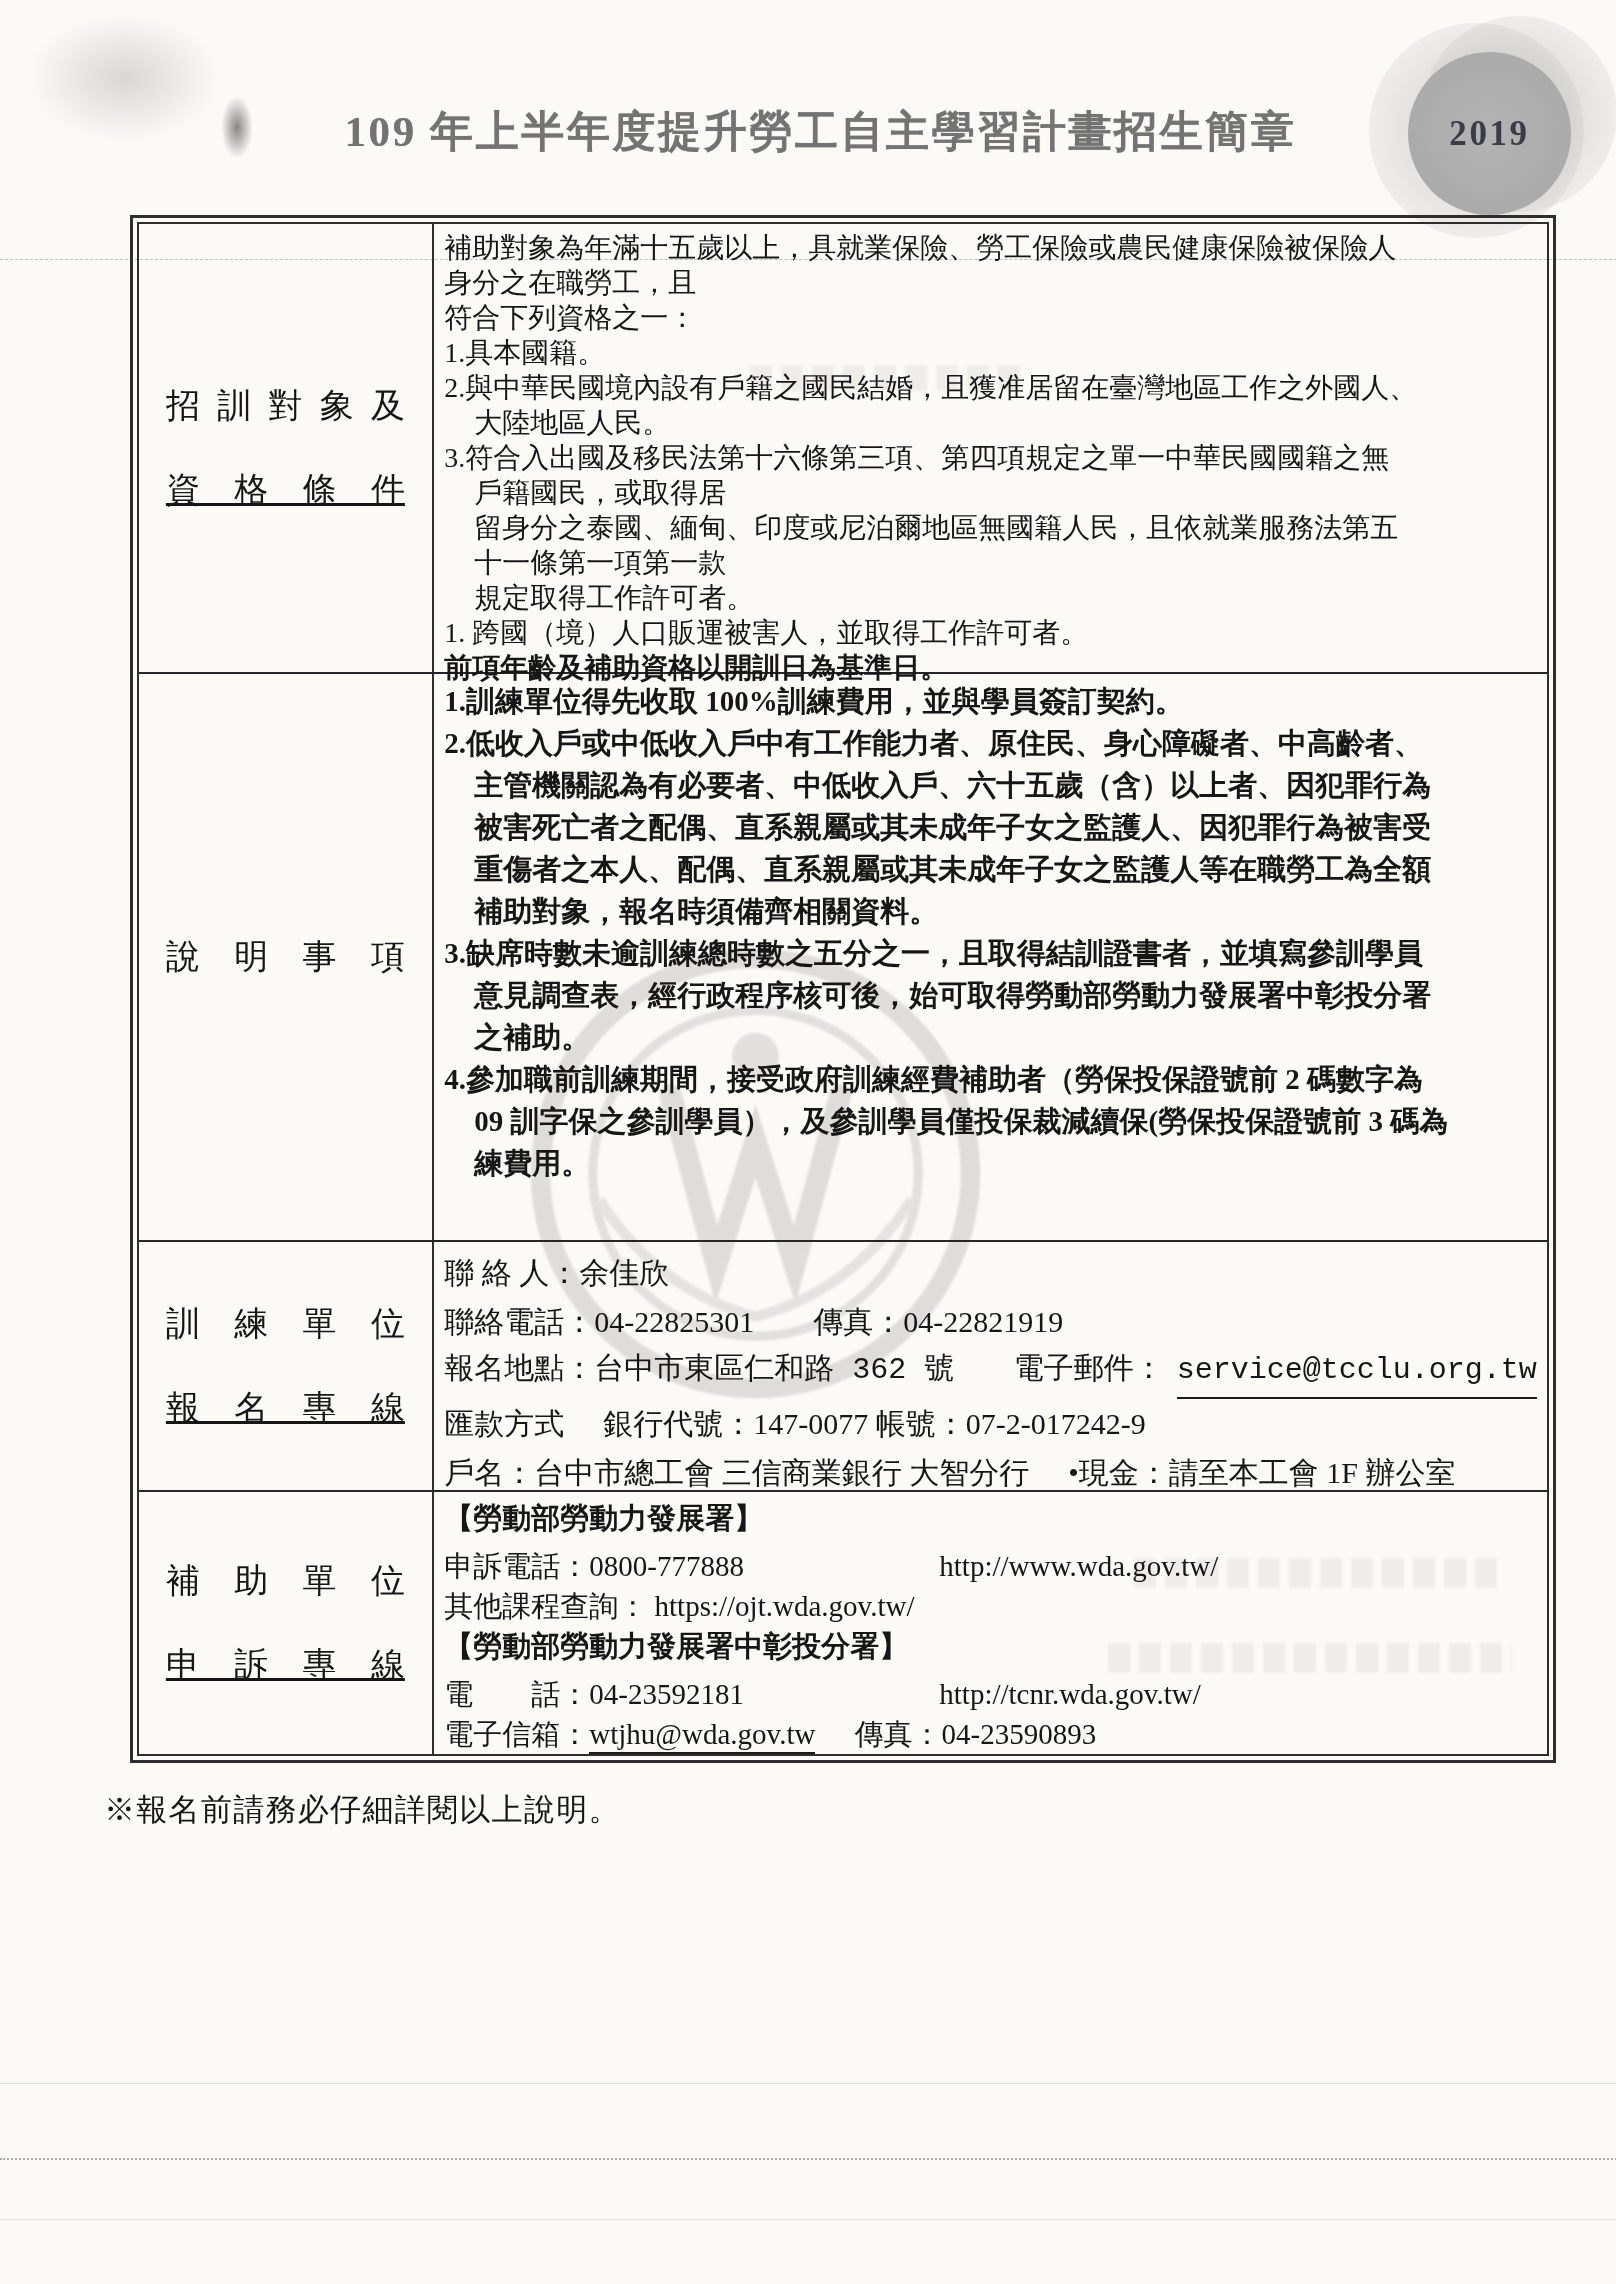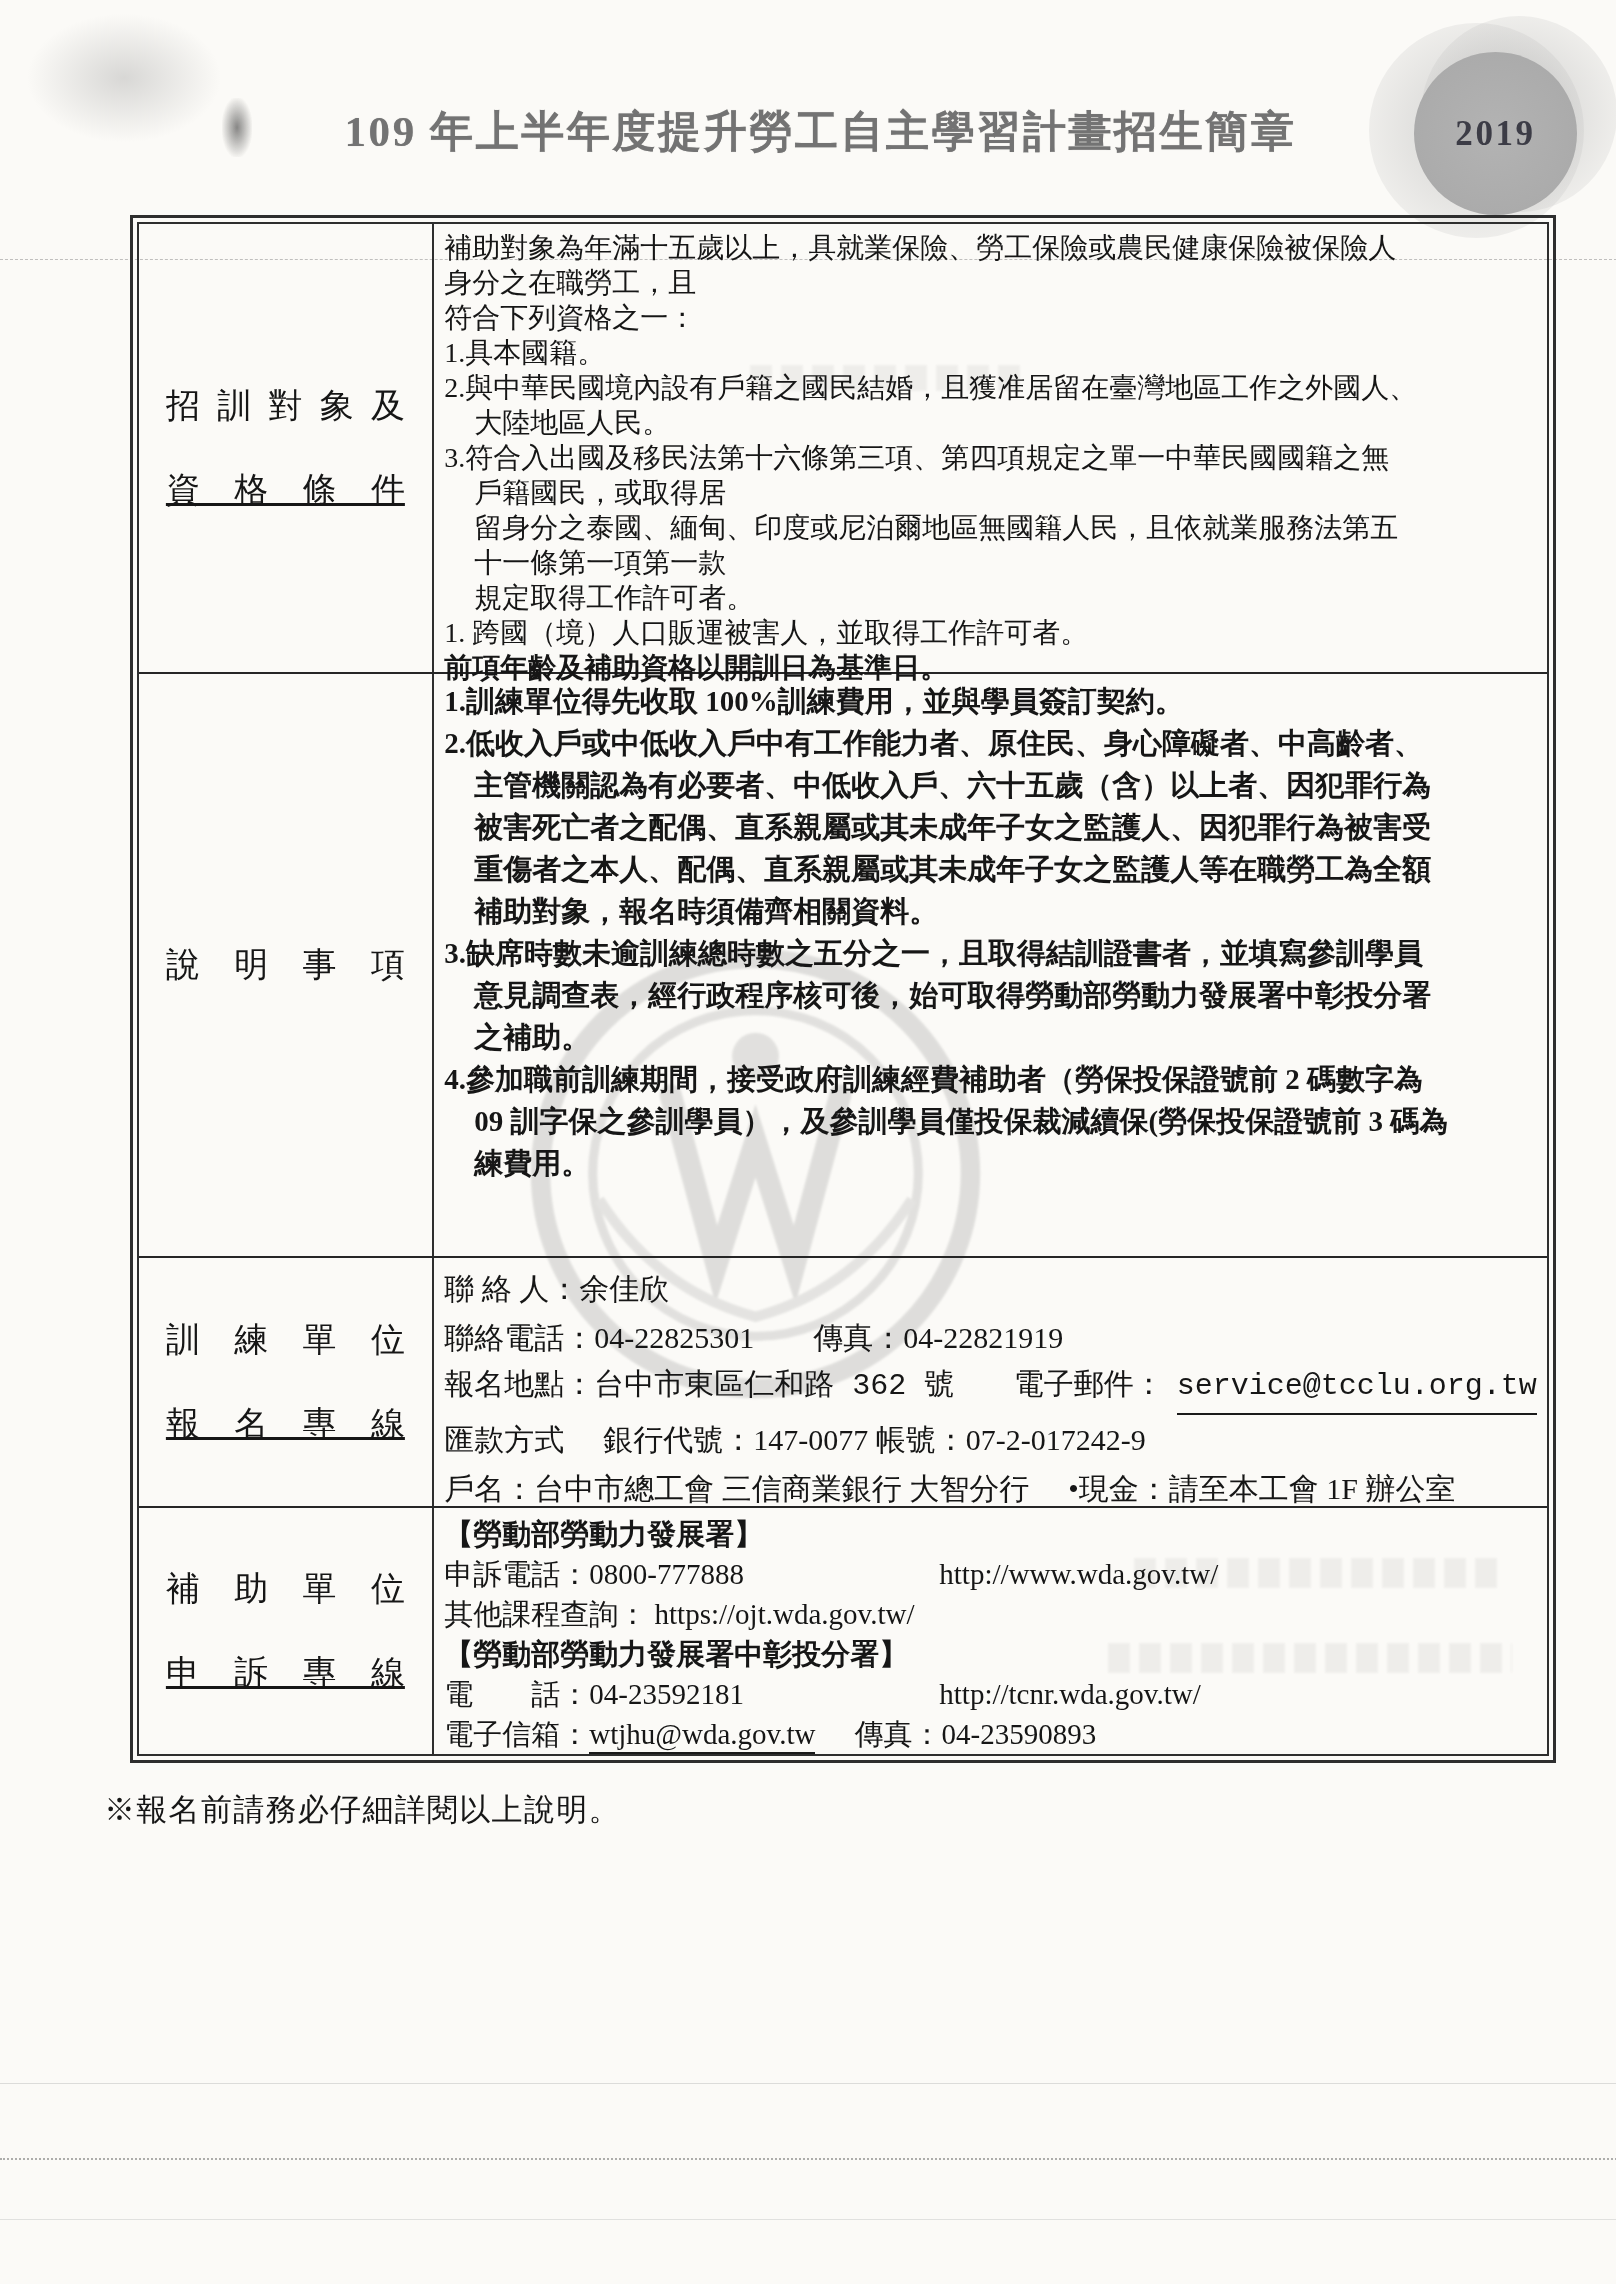--- a/index.html
+++ b/index.html
@@ -43,21 +43,21 @@
 
   
   .stamp { position:absolute; left:1369px; top:16.3px; width:254px; height:254px; }
   .stamp .ring1, .stamp .ring2 {
     position:absolute; border-radius:50%;
     background:radial-gradient(circle, rgba(175,175,175,.55), rgba(175,175,175,.15) 75%, rgba(175,175,175,0));
   }
   .stamp .ring1 { left:0; top:6.5px; width:215px; height:215px; }
   .stamp .ring2 { left:52px; top:0; width:196px; height:196px; }
   .stamp .disc {
-    position:absolute; left:45px; top:36px; width:163px; height:163px; border-radius:50%;
+    position:absolute; left:39px; top:36px; width:163px; height:163px; border-radius:50%;
     background:radial-gradient(circle, #b3b3b3 0%, #ababab 70%, #9f9f9f 100%);
     display:flex; align-items:center; justify-content:center;font-family:Liberation Serif, serif;
   }
   .stamp .disc span { font-size:35px; font-weight:bold; color:#3c3c46; letter-spacing:2.6px; }
 
   
   .watermark { position:absolute; left:508px; top:926px; width:495px; height:495px; opacity:.26; filter:blur(1.3px); }
 
   
   .doc-table {
@@ -89,21 +89,21 @@
   .r2 .ln { font-size:29px; line-height:42px; font-weight:bold; }
   .r3 .ln { font-size:30px; line-height:49px; }
   .r4 .ln { font-size:29px; line-height:40px; }
   .ind { padding-left:30px; }
   .bold { font-weight:bold; }
   .flexline { display:flex; align-items:baseline;font-family:Liberation Mono, monospace; }
   .pushright { margin-left:auto; margin-right:13px; }
   .underline { border-bottom:2px solid #1a1a1a; padding-bottom:2px; }
   .gap-m { display:inline-block; width:59px; }
   .gap-l { display:inline-block; width:39px; }
-  .colw { display:inline-block; min-width:495px; }
+  .colw { display:inline-block; min-width:495px;margin-top:8px; }
 
   
   .footnote { position:absolute; left:104px; top:1789px; margin:0; font-size:31px; letter-spacing:1.3px; }
 </style>
 </head>
 <body>
 
 <div class="page">
 
   <div class="blob-tl"></div>

